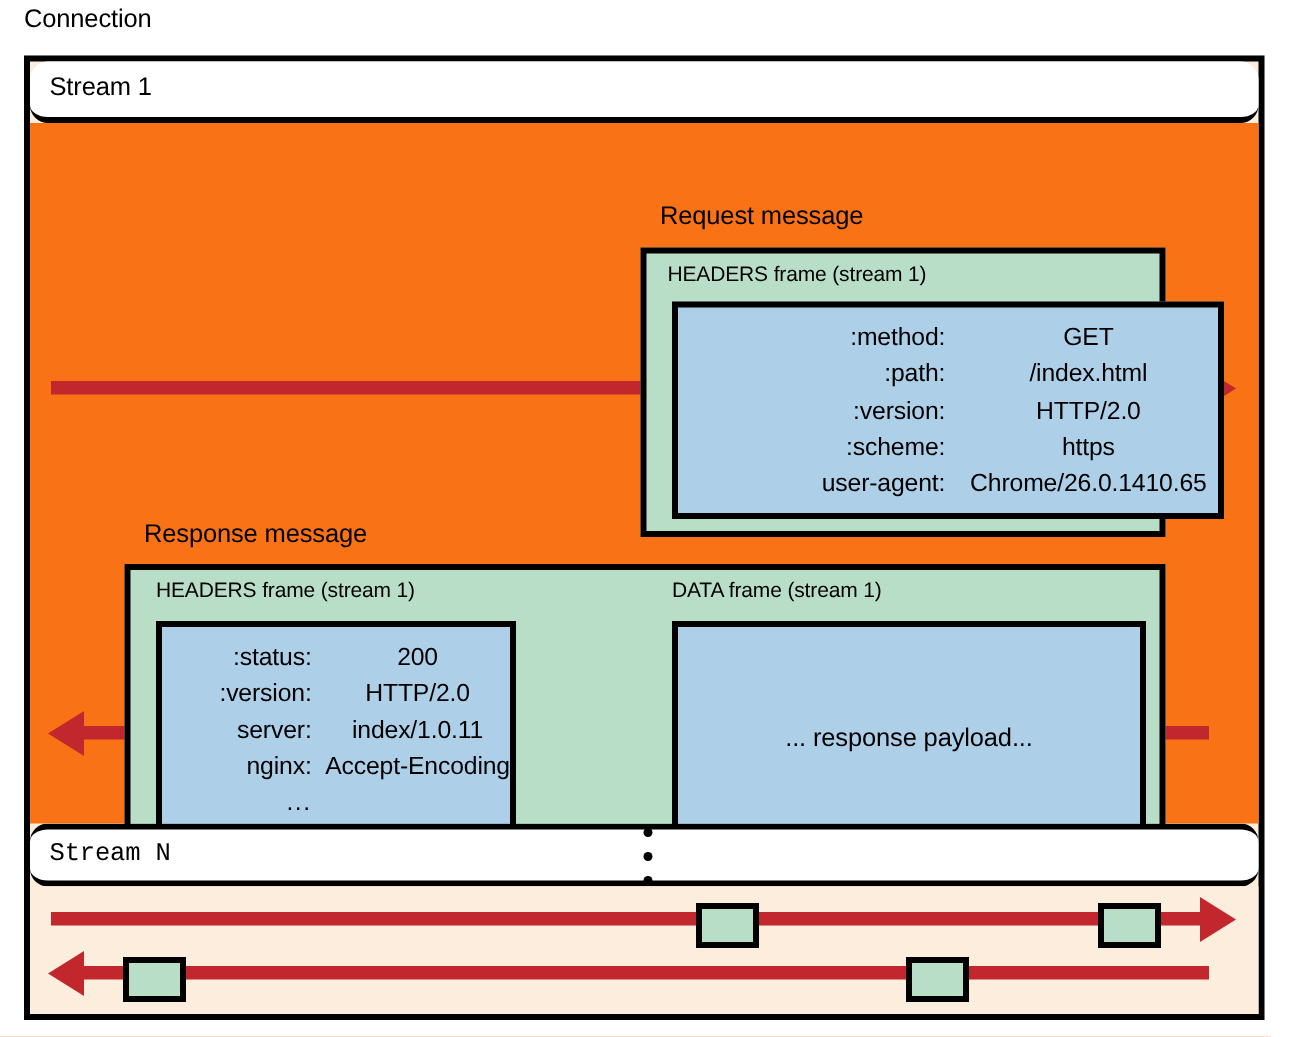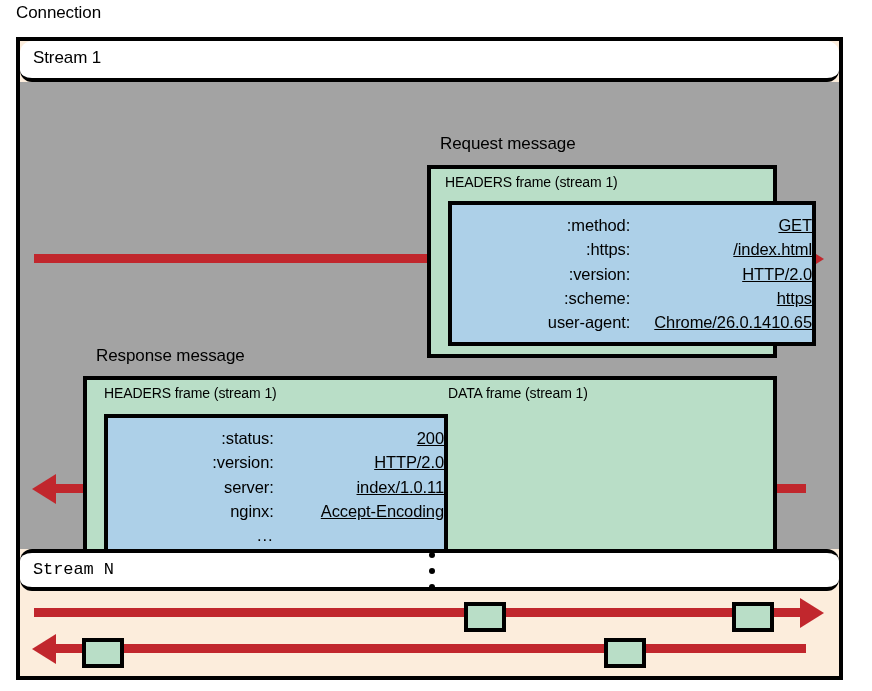--- a/index.html
+++ b/index.html
@@ -85,21 +85,21 @@
   }
   #vertical-ellipsis i:nth-child(1) { top: 7px; }
   #vertical-ellipsis i:nth-child(2) { top: 23px; }
   #vertical-ellipsis i:nth-child(3) { top: 39px; }
 
   
   #stream-1-body {
     position: absolute;
     left: 0; top: 41px;
     width: 100%; height: 467px;
-    background: #a3a3a3;
+    background: #f97316;
   }
   #stream-n-body {
     position: absolute;
     left: 0; top: 550px;
     width: 100%; height: 85px;
     background: #fceddc;
   }
 
   
   .flow-line {
@@ -182,21 +182,21 @@
 
   
   .payload-panel {
     position: absolute;
     background: #add0e8;
     border: 4px solid #000;
     box-sizing: border-box;
   }
 
   #request-headers-payload  { left: 17px;  top: 32px; width: 368px; height: 145px; }
-  #response-headers-payload { left: 17px;  top: 34px; width: 344px; height: 156px; }
+  #response-headers-payload { left: 17px;  top: 34px; width: 240px; height: 156px; }
   #response-data-payload    { left: 361px; top: 34px; width: 316px; height: 156px; }
 
   
   .header-table {
     position: absolute;
     left: 0;
     top: 8px;
     width: 100%;
     border-collapse: collapse;
   }
@@ -207,22 +207,21 @@
     line-height: 1.35;
     letter-spacing: -0.1px;
     white-space: nowrap;
   }
   .header-table td.hkey {
     text-align: right;
     padding-right: 9px;
     width: 52%;
   }
   .header-table td.hval {
-    text-align: right;
-    text-decoration: underline;
+    text-align: center;
   }
   .header-table td.hellipsis {
     text-align: right;
     padding-right: 9px;
     letter-spacing: 1px;
   }
 
   
   #response-data-text {
     position: absolute;
@@ -264,21 +263,21 @@
       <div class="frame-title">HEADERS frame (stream 1)</div>
 
       <div class="payload-panel" id="request-headers-payload">
         <table class="header-table" id="request-headers-table">
           <tbody>
               <tr>
                 <td class="hkey">:method:</td>
                 <td class="hval">GET</td>
               </tr>
               <tr>
-                <td class="hkey">:https:</td>
+                <td class="hkey">:path:</td>
                 <td class="hval">/index.html</td>
               </tr>
               <tr>
                 <td class="hkey">:version:</td>
                 <td class="hval">HTTP/2.0</td>
               </tr>
               <tr>
                 <td class="hkey">:scheme:</td>
                 <td class="hval">https</td>
               </tr>
@@ -319,20 +318,23 @@
                 <td class="hval">Accept-Encoding</td>
               </tr>
               <tr>
                 <td class="hellipsis">...</td>
                 <td></td>
               </tr>
             </tbody>
         </table>
       </div>
 
+      <div class="payload-panel" id="response-data-payload">
+        <div id="response-data-text">... response payload...</div>
+      </div>
     </div>
   </div>
 
   <div class="stream-band" id="stream-n-band">
     <span class="band-label">Stream N</span>
     <span id="vertical-ellipsis">
       <i></i>
         <i></i>
         <i></i>
     </span>

